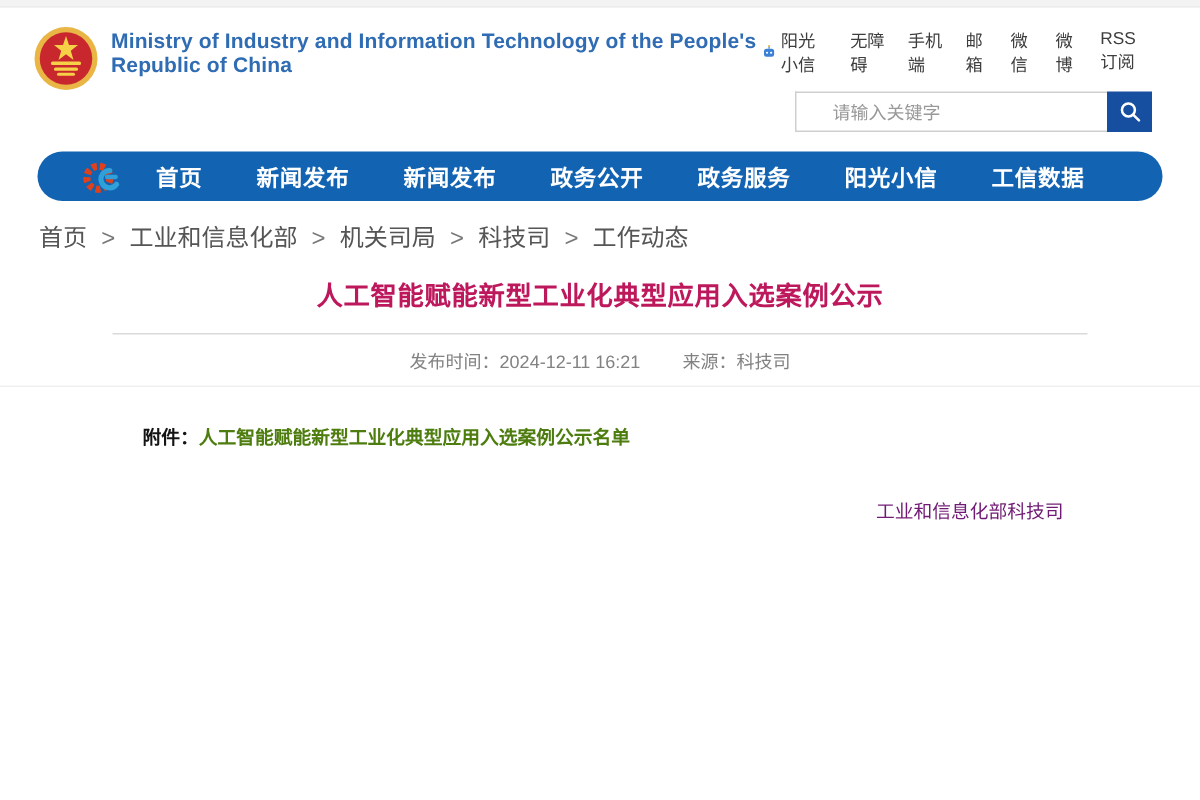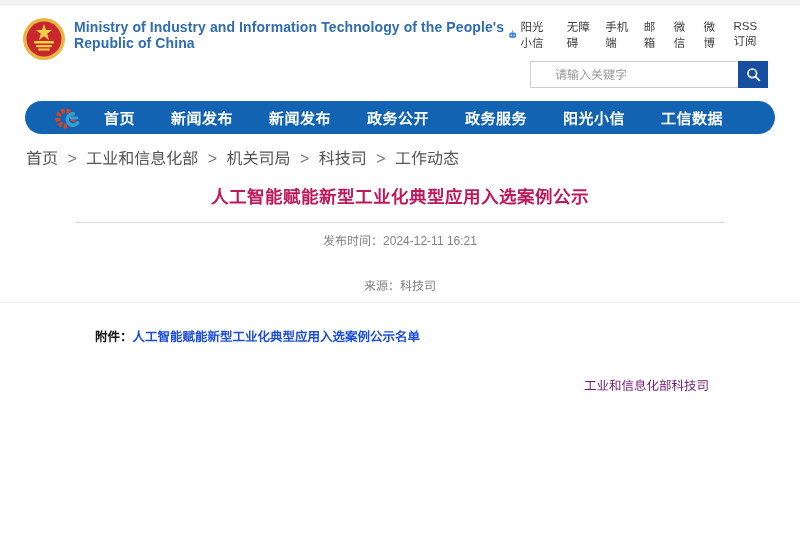--- a/index.html
+++ b/index.html
@@ -64,30 +64,30 @@
 
   
   .article{width:650px;margin:12px auto 0;position:relative;}
   .article h1{
     font-size:17.5px;font-weight:bold;color:#be185d;text-align:center;
     margin-top:14px;letter-spacing:.5px;
   }
   .title-divider{border-top:1px solid #dadada;margin-top:14px;}
   .meta{
     text-align:center;font-size:12px;color:#828282;
-    padding:8px 0 9px;display:flex;justify-content:center;gap:28px;flex-direction:column;
+    padding:8px 0 9px;display:flex;justify-content:center;gap:28px;
   }
   .fullrule{position:relative;left:-75px;width:800px;border-top:1px solid #f0f0f0;}
   .body-paragraph{
     margin:19px 20px 0;font-size:12.5px;line-height:18px;color:#262626;
     text-indent:2em;text-align:justify;
   }
   .contact{margin:15px 20px 0;font-size:12.5px;font-weight:bold;color:#141414;line-height:21.5px;}
   .attachment{margin:23px 20px 0;font-size:12.5px;font-weight:bold;color:#141414;}
-  .attachment a{color:#1d4ed8;text-decoration:none;cursor:pointer;font-family:Liberation Serif, serif;}
+  .attachment a{color:#4d7c0f;text-decoration:none;cursor:pointer;font-family:Liberation Serif, serif;}
   .sign-dept{margin:30px 16px 0 0;text-align:right;font-size:12.5px;color:#701a75;}
 </style>
 </head>
 <body>
 
 <div class="topstrip"></div>
 
 <header class="header">
   <div class="brand">
     <svg class="emblem" viewBox="0 0 44 44">

